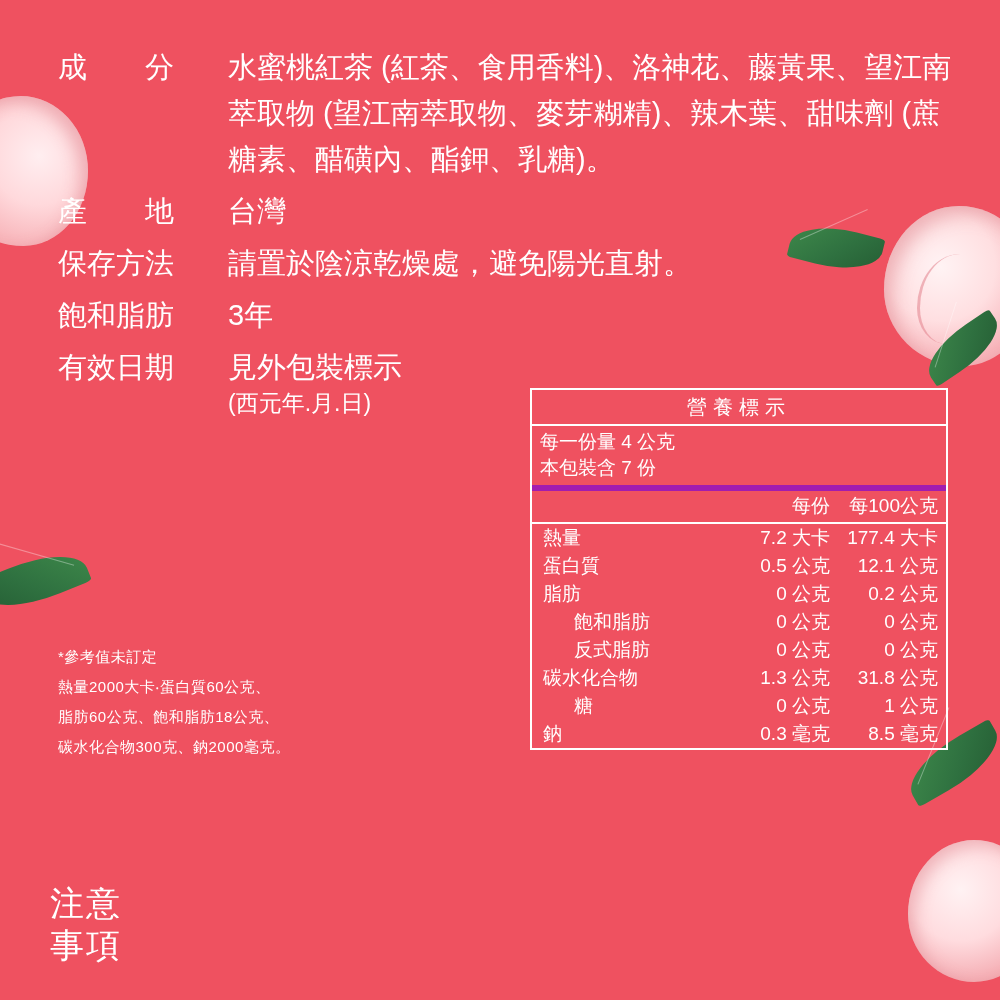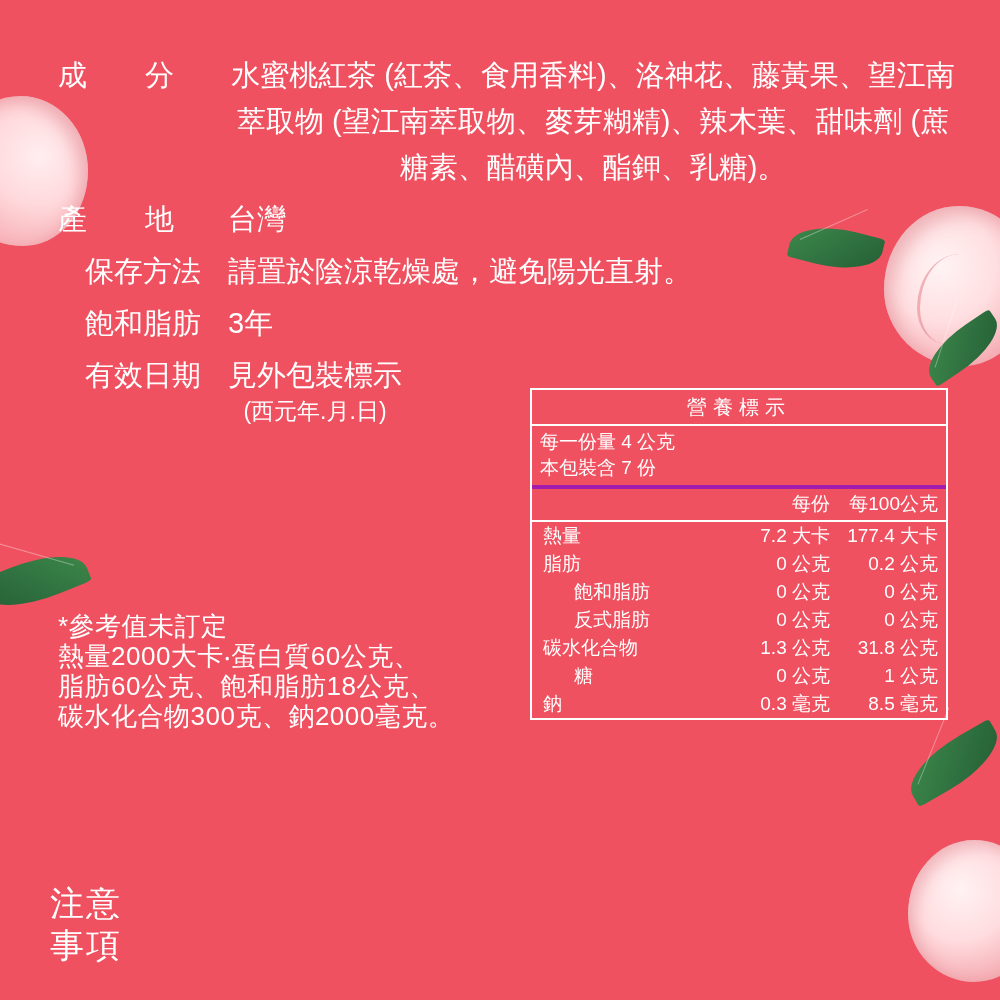--- a/index.html
+++ b/index.html
@@ -53,45 +53,44 @@
     transform: rotate(-38deg); transform-origin: left center;
   }
   .leaf-r1 { right: 118px; top: 228px; width: 92px; height: 40px; transform: rotate(14deg); }
   .leaf-r2 { right: -6px;  top: 330px; width: 86px; height: 36px; transform: rotate(-34deg); }
   .leaf-l1 { left: -20px; top: 560px; width: 108px; height: 42px; transform: rotate(-22deg) scaleX(-1); }
   .leaf-rb { right: -6px; bottom: 216px; width: 104px; height: 42px; transform: rotate(-30deg); }
 
   
   .info {
     position: absolute;
-    left: 58px; top: 52px;
+    left: 58px; top: 44px;
     width: 910px;
-    text-align: center;
   }
   .row { display: flex; align-items: flex-start; margin-bottom: 6px; }
   .label {
     flex: 0 0 170px;
     font-size: 29px;
     line-height: 46px;
     letter-spacing: 0;
     white-space: nowrap;
   }
   .label.spread { display: flex; justify-content: space-between; }
   .value {
     font-size: 29px;
     line-height: 46px;
   }
   .value .sub { font-size: 23px; display: block; line-height: 34px; margin-top: -4px; }
   .ingredients { max-width: 730px; }
 
   
   .footnote {
     position: absolute;
-    left: 58px; top: 611px;
-    font-size: 26px;
+    left: 58px; top: 642px;
+    font-size: 15px;
     line-height: 30px;
     letter-spacing: .5px;
   }
 
   
   .nutrition {
     position: absolute;
     right: 52px; top: 388px;
     width: 418px;
     border: 2px solid #ffffff;
@@ -100,21 +99,21 @@
   }
   .nut-title {
     text-align: center;
     font-size: 20px;
     letter-spacing: 6px;
     padding: 4px 0 3px 0;
     border-bottom: 2px solid #ffffff;
   }
   .nut-serving {
     padding: 3px 8px 4px 8px;
-    border-bottom: 4px solid #a21caf;
+    border-bottom: 6px solid #a21caf;
     line-height: 26px;
   }
   .nut-colhead {
     display: flex;
     border-bottom: 2px solid #ffffff;
     padding: 2px 8px 3px 8px;
   }
   .nut-colhead .spacer { flex: 1 1 auto; }
   .nut-colhead .c1, .nut-colhead .c2 { width: 108px; text-align: right; }
   table.nut {
@@ -231,20 +230,25 @@
     <div class="c2">每100公克</div>
   </div>
   <table class="nut">
     <tbody>
       <tr>
         <td class="n">熱量</td>
         <td class="v1">7.2 大卡</td>
         <td class="v2">177.4 大卡</td>
       </tr>
       <tr>
+        <td class="n">蛋白質</td>
+        <td class="v1">0.5 公克</td>
+        <td class="v2">12.1 公克</td>
+      </tr>
+      <tr>
         <td class="n">脂肪</td>
         <td class="v1">0 公克</td>
         <td class="v2">0.2 公克</td>
       </tr>
       <tr>
         <td class="n indent">飽和脂肪</td>
         <td class="v1">0 公克</td>
         <td class="v2">0 公克</td>
       </tr>
       <tr>

